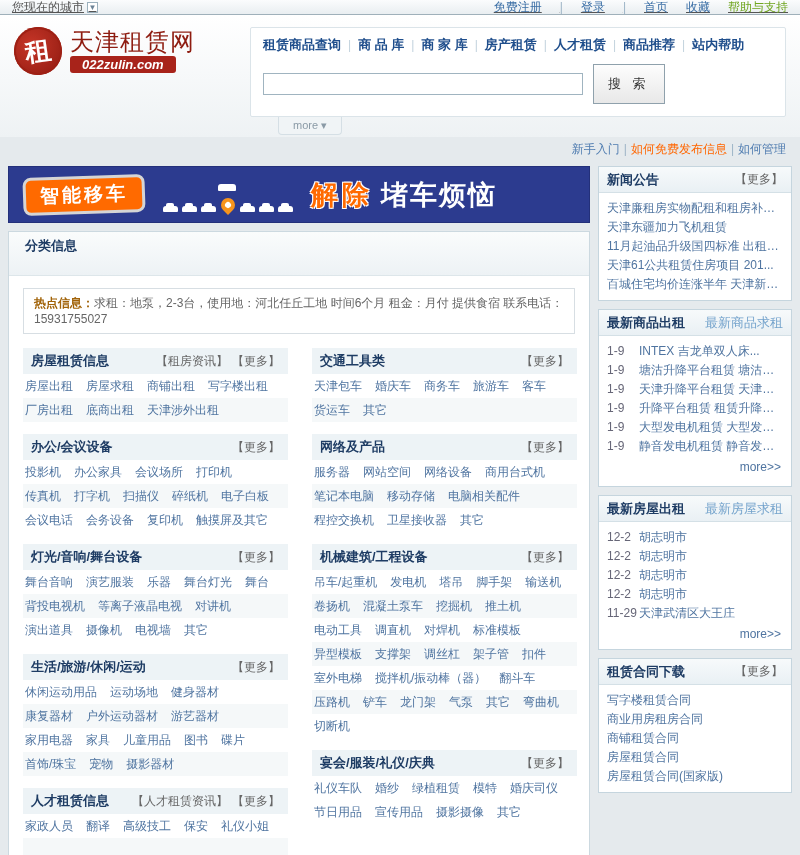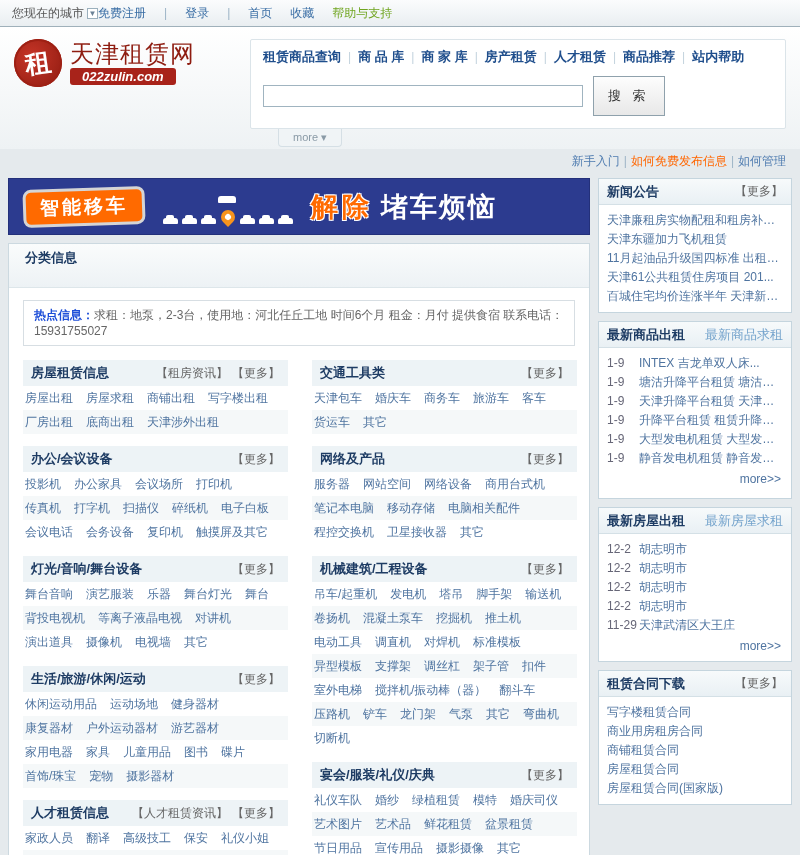--- a/index.html
+++ b/index.html
@@ -6,24 +6,24 @@
   body {
     width:800px; margin:0 auto;
     background:#e5eaed;
     font-family:"Liberation Sans","DejaVu Sans",sans-serif;
     font-size:12px; color:#555;
   }
   a { text-decoration:none; cursor:pointer; }
 
   
   .topbar {
-    height:27px; padding:0 12px;
+    height:15px; padding:0 12px;
     background:linear-gradient(#fbfcfd,#e9eef1);
     border-bottom:1px solid #9fb0ba;
-    display:flex; align-items:center;
+    display:flex; justify-content:space-between; align-items:center;text-decoration:underline;
   }
   .topbar .city { color:#555; display:flex; align-items:center; gap:3px; }
   .city-dd {
     display:inline-block; width:11px; height:11px; line-height:9px;
     border:1px solid #9bb0bd; background:#fff; color:#6b8296;
     font-size:8px; text-align:center;
   }
   .topbar-links { display:flex; align-items:center; gap:18px; }
   .topbar-links a { color:#3a6ea5; }
   .topbar-links .sep { color:#9db4c6; }
@@ -126,21 +126,21 @@
   .panel-head {
     height:44px; line-height:28px; padding:0 16px;
     background:linear-gradient(#fafcfc,#edf2f5);
     border-bottom:1px solid #dde6ea;
     color:#1e3c64; font-size:13px; font-weight:bold;
   }
   .hot-box {
     margin:12px 14px 10px; border:1px solid #d7dee3; padding:6px 10px;
     color:#666; line-height:16px;
   }
-  .hot-label { color:#1d4ed8; font-weight:bold; }
+  .hot-label { color:#a16207; font-weight:bold; }
   .cat-cols { display:flex; gap:24px; padding:4px 14px 6px; }
   .cat-col { width:265px; flex:none; }
   .cat-section { margin-bottom:12px; }
   .cat-head {
     background:#edf3f6; height:26px; padding:0 8px;
     display:flex; justify-content:space-between; align-items:center;
   }
   .cat-title { color:#1e3c64; font-size:13px; font-weight:bold; }
   .cat-links { color:#666; }
   .cat-links a { color:#666; margin-left:4px; }
@@ -332,21 +332,20 @@
               <div class="cat-row"><a>室外电梯</a><a>搅拌机/振动棒（器）</a><a>翻斗车</a></div>
               <div class="cat-row alt"><a>压路机</a><a>铲车</a><a>龙门架</a><a>气泵</a><a>其它</a><a>弯曲机</a></div>
               <div class="cat-row"><a>切断机</a></div>
             </div>
             <div class="cat-section">
               <div class="cat-head">
                 <span class="cat-title">宴会/服装/礼仪/庆典</span>
                 <span class="cat-links"><a>【更多】</a></span>
               </div>
               <div class="cat-row"><a>礼仪车队</a><a>婚纱</a><a>绿植租赁</a><a>模特</a><a>婚庆司仪</a></div>
-              <div class="cat-row alt"><a>艺术图片</a><a>艺术品</a><a>鲜花租赁</a><a>盆景租赁</a></div>
               <div class="cat-row"><a>节日用品</a><a>宣传用品</a><a>摄影摄像</a><a>其它</a></div>
             </div>
           </div>
       </div>
 
     </div>
   </div>
 
   <div class="col-right">
 

